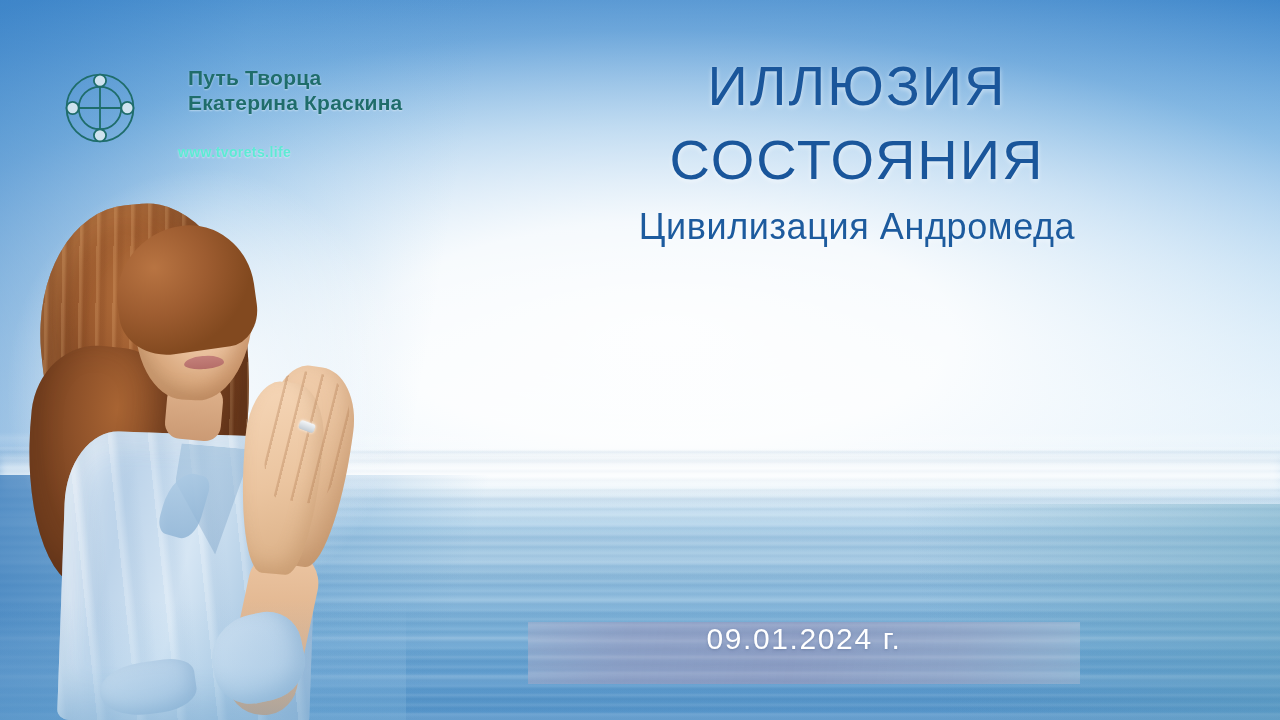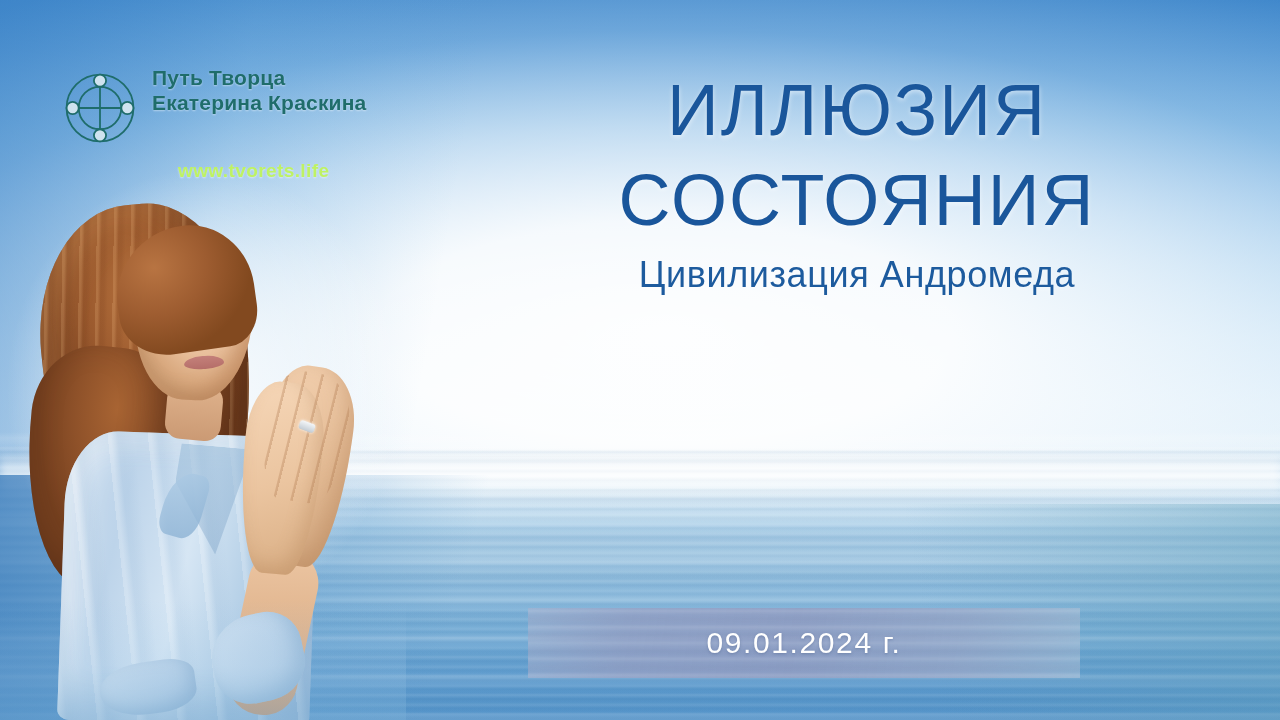--- a/index.html
+++ b/index.html
@@ -109,25 +109,26 @@
   .logo-mark{ width:76px; height:76px; flex:0 0 auto; margin-top:4px; }
   .logo-text{ display:flex; flex-direction:column; }
   .logo-line{
     color:#1f6d6b;
     font-size:21px;
     font-weight:600;
     line-height:1.17;
     letter-spacing:.2px;
     white-space:nowrap;
     text-shadow:0 1px 2px rgba(255,255,255,.45);
+    margin-left:36px;
   }
   .logo-url{
-    position:absolute; left:178px; top:160px;
-    color:#bef264;
-    font-size:19px;
+    position:absolute; left:178px; top:144px;
+    color:#5eead4;
+    font-size:14px;
     font-weight:600;
     letter-spacing:.4px;
     text-shadow:0 1px 2px rgba(255,255,255,.5);
   }
 
   
   .person{
     position:absolute;
     left:6px; top:196px;
     width:370px; height:524px;
@@ -269,49 +270,48 @@
     background:linear-gradient(180deg, rgba(255,255,255,0) 0%, rgba(160,200,230,.22) 55%, rgba(120,175,215,.40) 100%);
   }
 
   
   .title-block{
     position:absolute; left:470px; right:36px; top:58px;
     text-align:center;
   }
   .title-line{
     color:#1a569b;
-    font-size:72px;
+    font-size:56px;
     font-weight:400;
     line-height:1.0;
     letter-spacing:2px;
     margin-bottom:18px;
     white-space:nowrap;
     text-shadow:0 2px 5px rgba(255,255,255,.55);
-    margin-top:16px;
   }
   .subtitle{
     color:#1d5b9e;
     font-size:36px;
     font-weight:400;
     letter-spacing:.6px;
     margin-top:15px;
     text-shadow:0 2px 4px rgba(255,255,255,.5);
   }
 
   
   .date-bar{
     position:absolute;
-    left:528px; top:608px; width:552px; height:70px;
+    left:528px; top:622px; width:552px; height:62px;
     background:linear-gradient(100deg,
       rgba(168,176,206,.55) 0%,
       rgba(150,160,196,.78) 18%,
       rgba(146,157,194,.86) 48%,
       rgba(154,168,200,.78) 78%,
       rgba(176,192,214,.52) 100%);
-    display:flex; align-items:center; justify-content:center;
+    display:flex; align-items:flex-start; justify-content:center;
     backdrop-filter:blur(1px);
   }
   .date-bar-streaks{
     position:absolute; inset:0;
     background-image:repeating-linear-gradient(180deg,
       rgba(255,255,255,.00) 0px,
       rgba(255,255,255,.10) 3px,
       rgba(255,255,255,.00) 7px,
       rgba(90,110,150,.08) 11px,
       rgba(255,255,255,.00) 16px);

